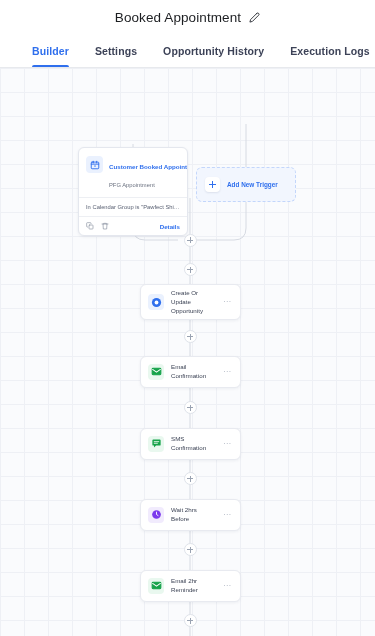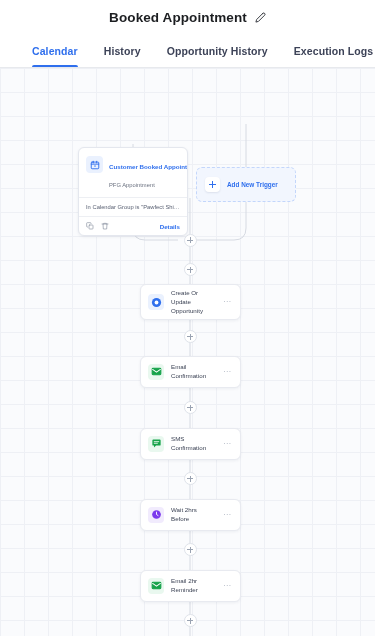--- a/index.html
+++ b/index.html
@@ -16,21 +16,21 @@
   .app-header {
     height: 35px;
     background: #ffffff;
     display: flex;
     align-items: center;
     justify-content: center;
     position: relative;
   }
   .page-title {
     font-size: 13.5px;
-    font-weight: 700;
+    font-weight: 400;
     color: #1c1e21;
     letter-spacing: 0.1px;
   }
   .edit-icon {
     margin-left: 8px;
     display: inline-flex;
     align-items: center;
     cursor: pointer;
   }
 
@@ -276,24 +276,24 @@
   <span class="page-title">Booked Appointment</span>
   <span class="edit-icon">
     <svg width="11" height="11" viewBox="0 0 24 24" fill="none" stroke="#2b2e34" stroke-width="2" stroke-linecap="round" stroke-linejoin="round">
       <path d="M17 3a2.8 2.8 0 1 1 4 4L7.5 20.5 2 22l1.5-5.5L17 3z"></path>
     </svg>
   </span>
 </div>
 
 <div class="tabs-bar">
   <div class="tab active">
-    <span>Calendar</span>
+    <span>Builder</span>
   </div>
   <div class="tab">
-    <span>History</span>
+    <span>Settings</span>
   </div>
   <div class="tab">
     <span>Opportunity History</span>
   </div>
   <div class="tab">
     <span>Execution Logs</span>
   </div>
 </div>
 
 <div class="canvas">

